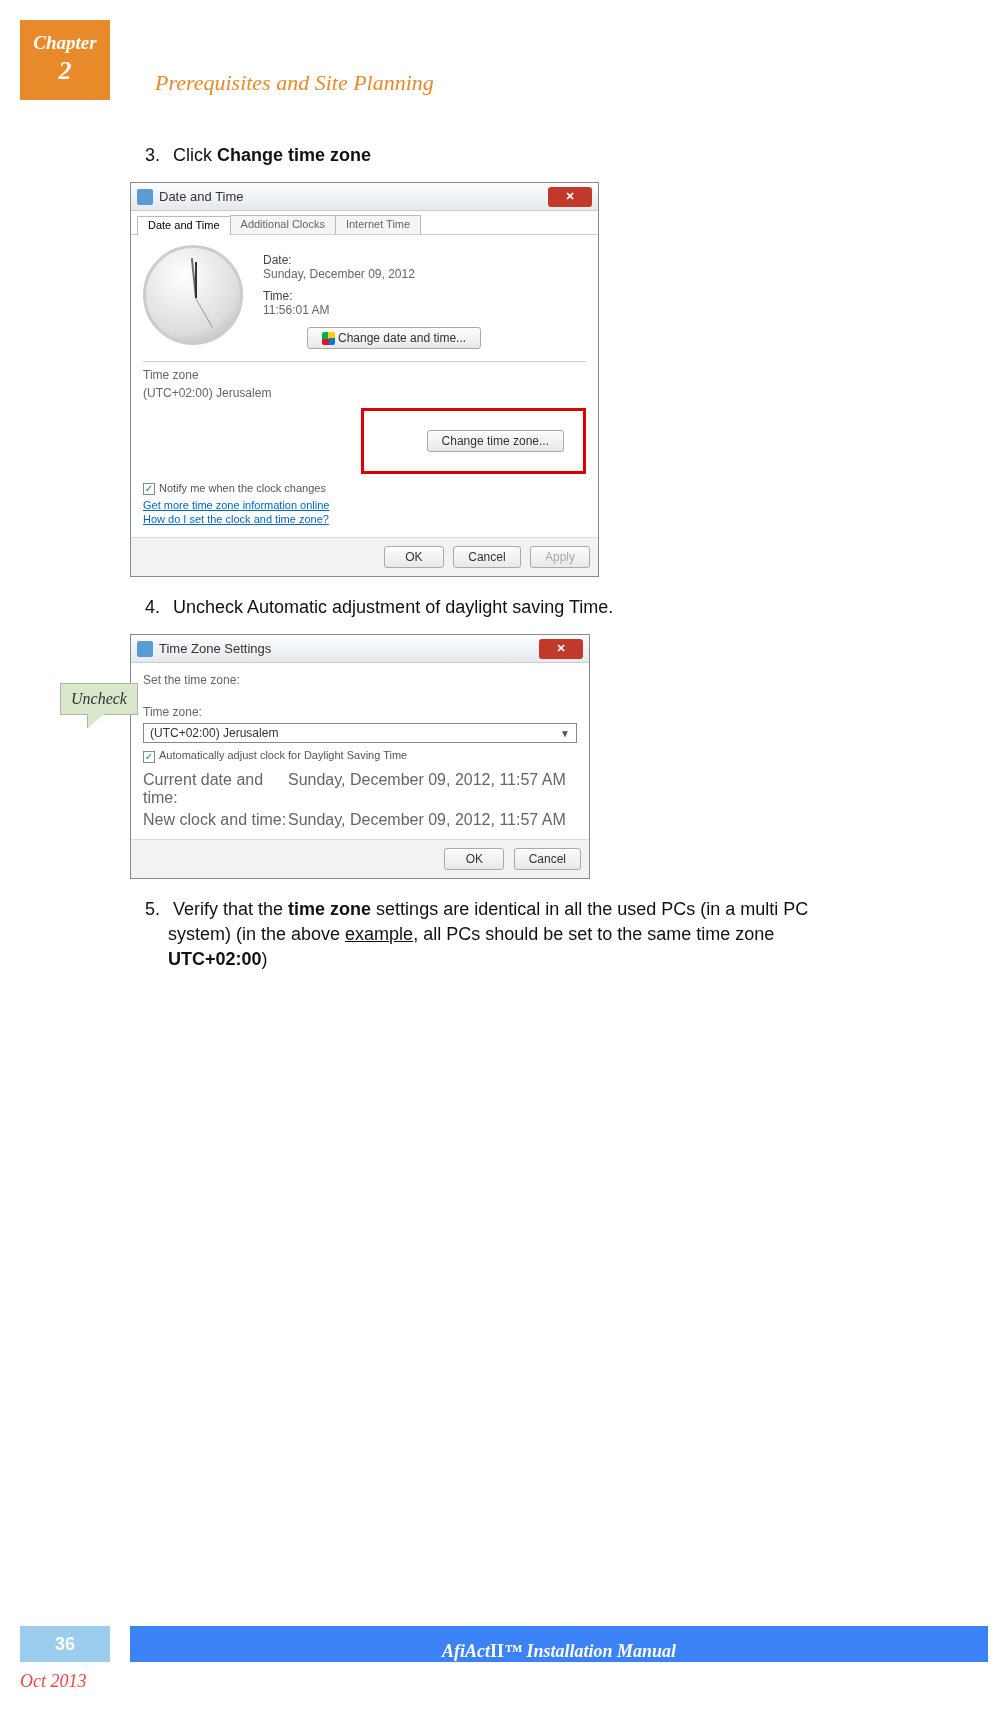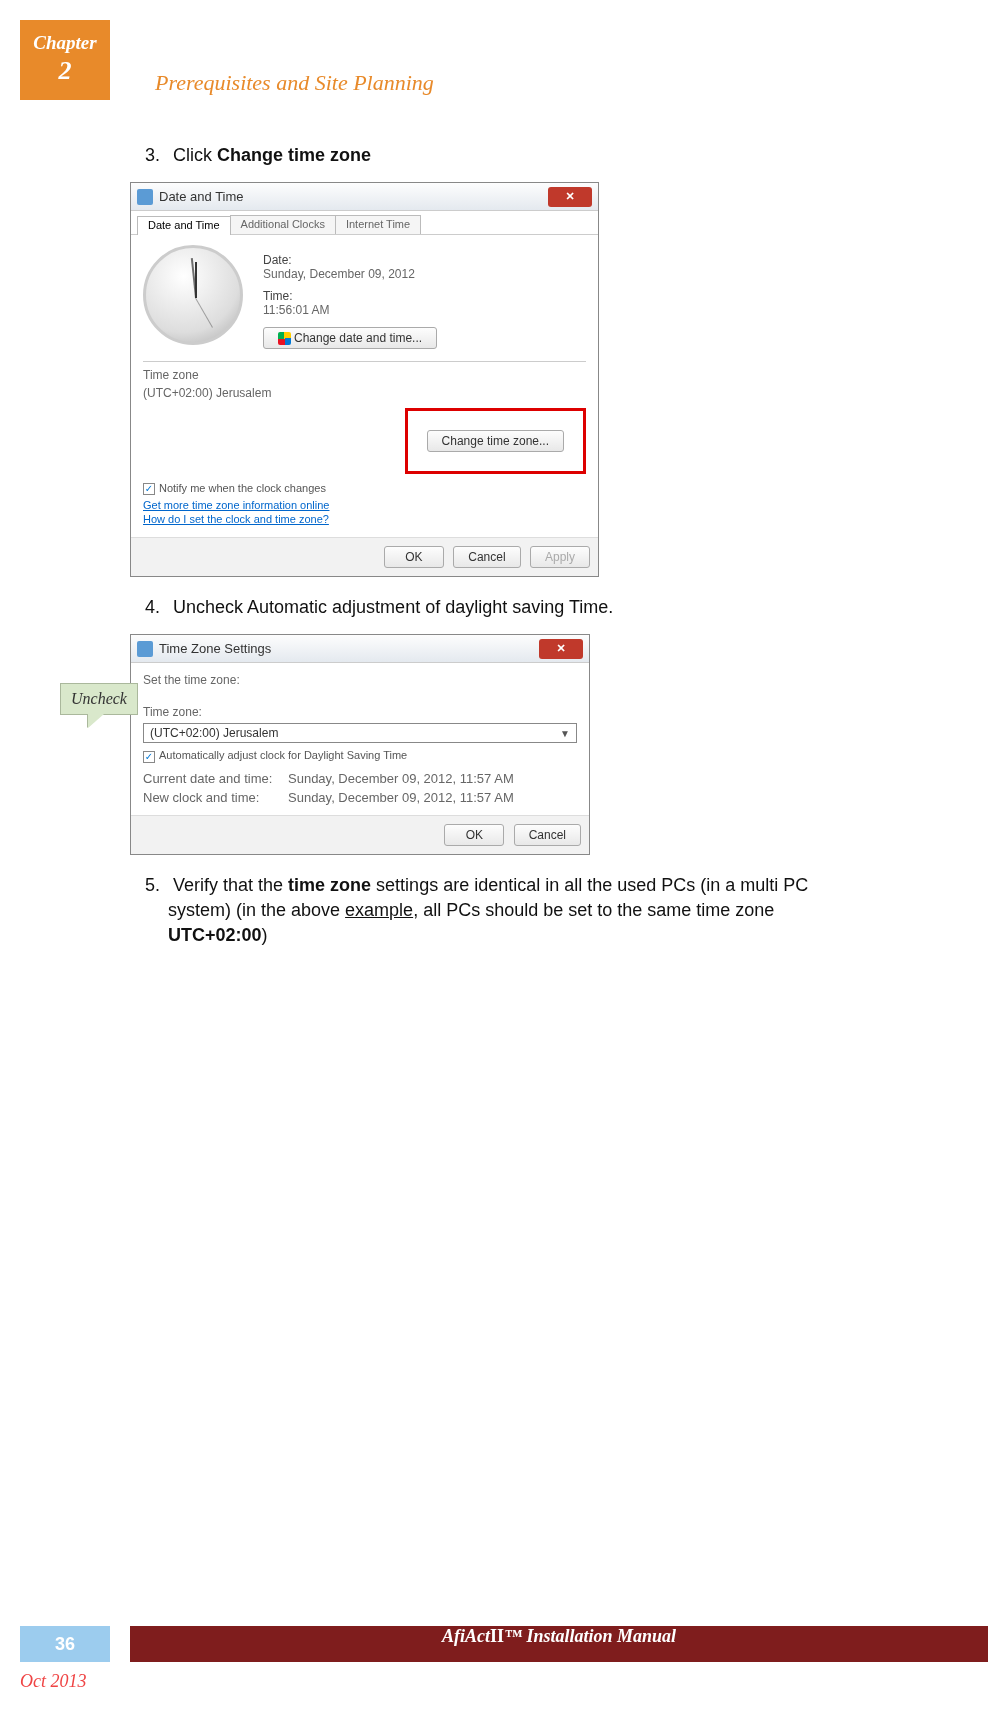--- a/index.html
+++ b/index.html
@@ -209,20 +209,21 @@
   
   .win-button {
     display: inline-block;
     padding: 3px 14px;
     border: 1px solid #aaa;
     border-radius: 3px;
     background: linear-gradient(to bottom, #fdfdfd, #e8e8e8);
     font-size: 12px;
     color: #333;
     cursor: default;
+    margin-left: 44px;
   }
   
   .change-datetime-btn {
     float: right;
     margin-top: 10px;
   }
   
   .shield-icon {
     display: inline-block;
     width: 13px;
@@ -325,21 +326,21 @@
     color: #333;
   }
   
   .dropdown-arrow {
     font-size: 10px;
     color: #555;
   }
   
   .time-row {
     display: flex;
-    font-size: 13px;
+    font-size: 16px;
     color: #666;
     margin-top: 4px;
   }
   
   .time-row .tlabel { width: 145px; }
   
   .callout-uncheck {
     position: absolute;
     top: 49px;
     left: -70px;
@@ -399,24 +400,24 @@
     justify-content: center;
   }
   
   .footer-gap {
     width: 20px;
     background: #fff;
   }
   
   .footer-title {
     flex: 1;
-    background: #7f1d1d;
+    background: #3b82f6;
     color: #fff;
     display: flex;
-    align-items: flex-start;
+    align-items: flex-end;
     justify-content: center;
     font-family: Georgia, serif;
     font-size: 18px;
     font-weight: bold;
     font-style: italic;
   }
   
   .footer-title .roman {
     font-family: "Times New Roman", serif;
     font-style: normal;

